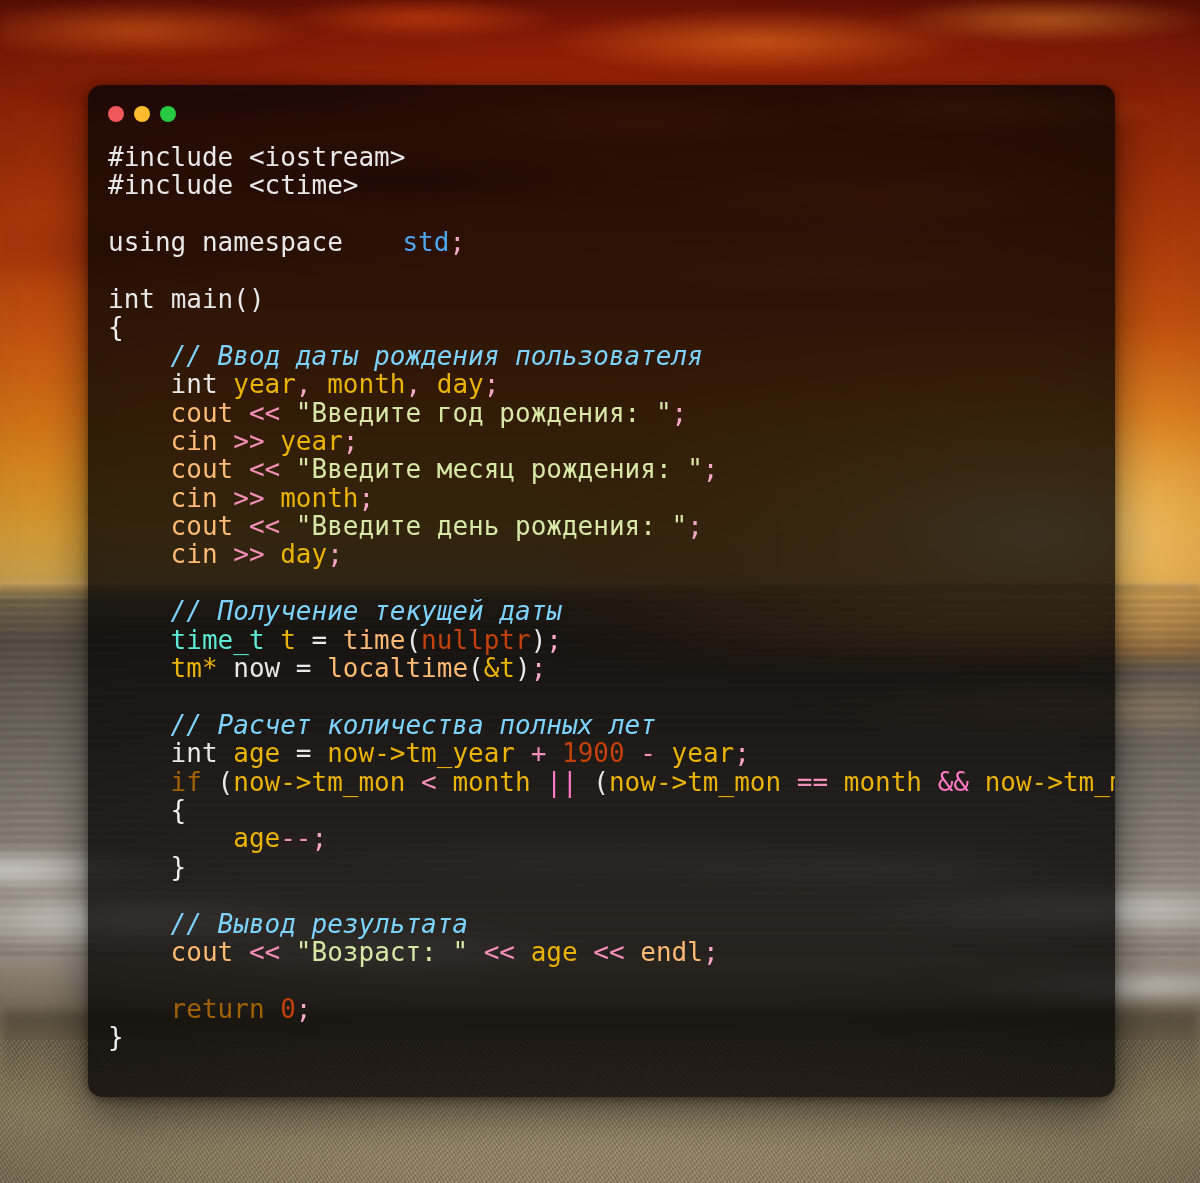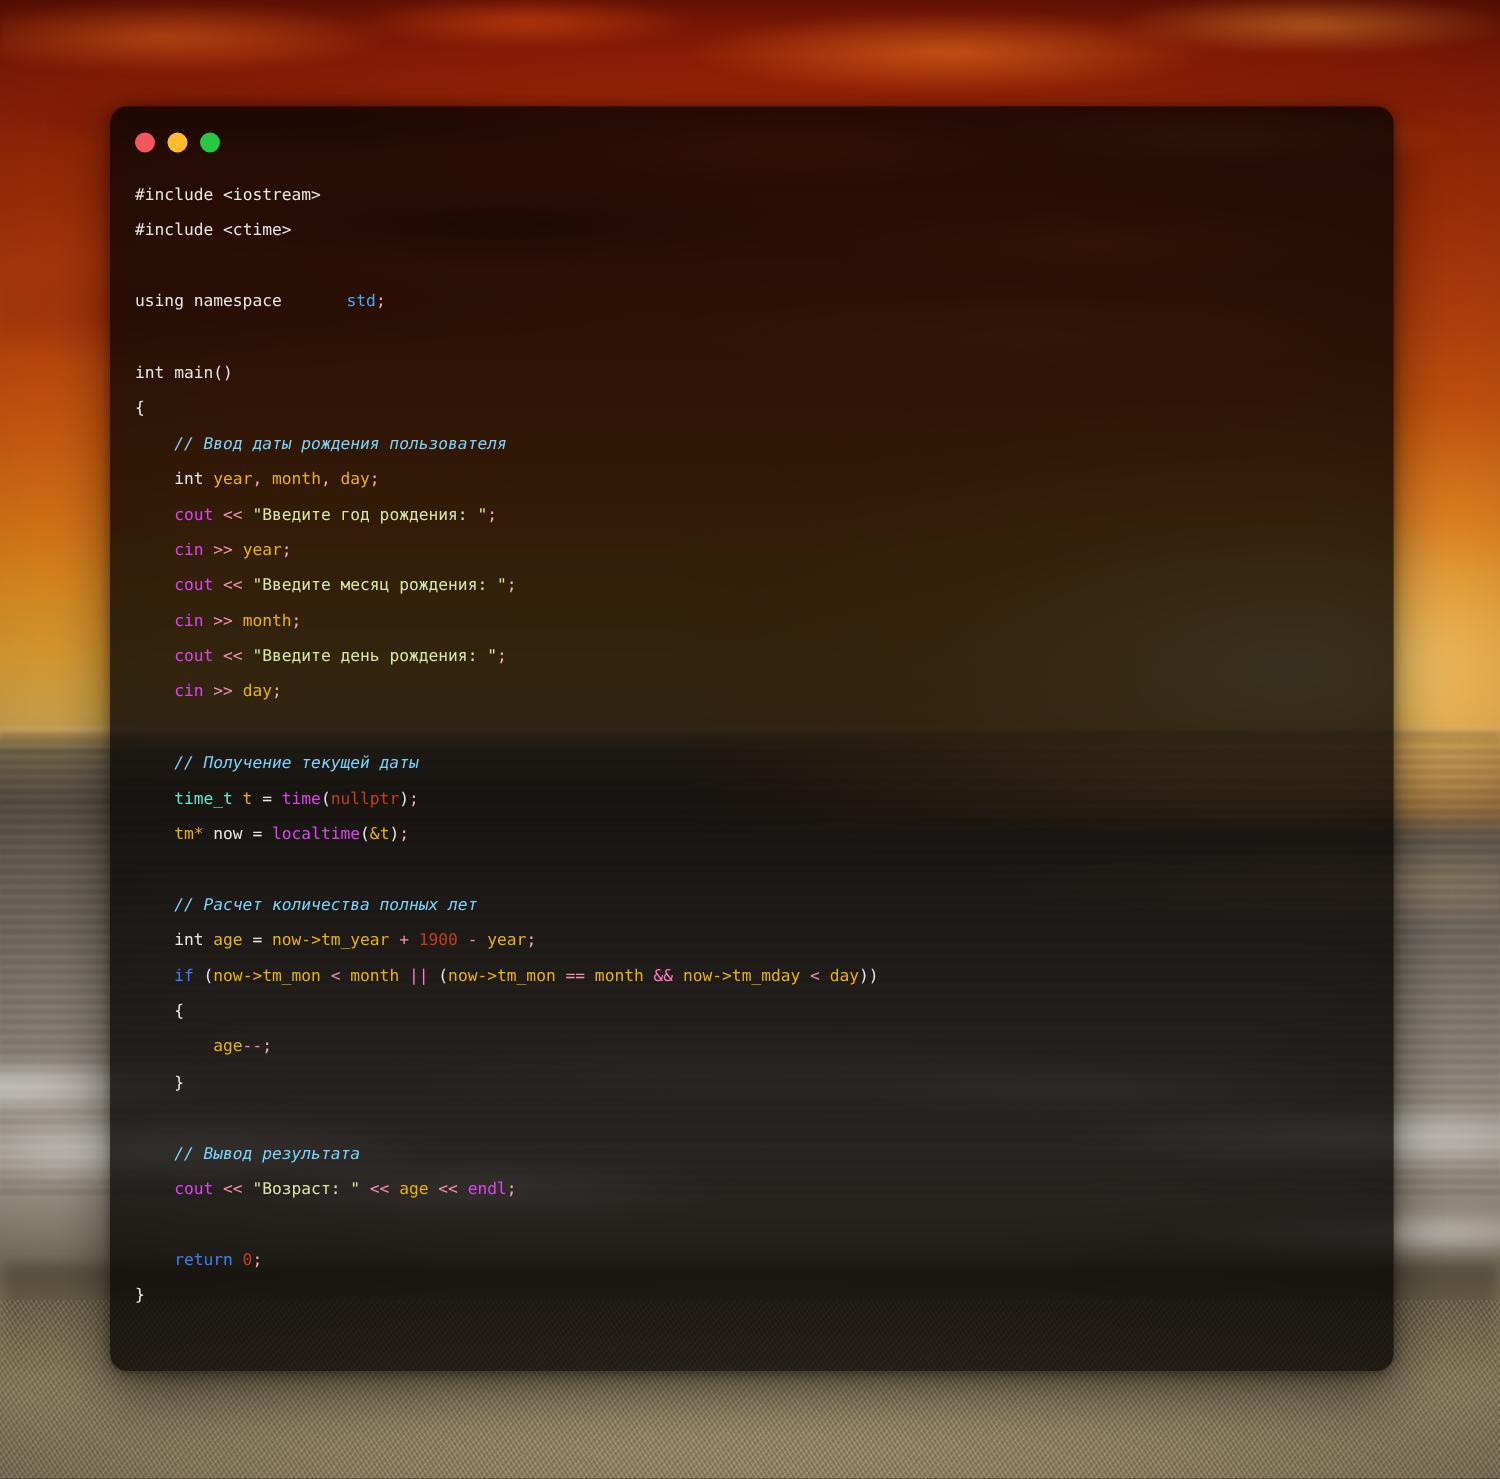--- a/index.html
+++ b/index.html
@@ -153,43 +153,43 @@
   .dot { width: 16px; height: 16px; border-radius: 50%; flex: 0 0 auto; }
   .dot-red    { background: #f2575c; }
   .dot-yellow { background: #fdbc2e; }
   .dot-green  { background: #28c840; }
 
   #code-body {
     position: absolute; left: 0; top: 58px;
     width: 100%; height: calc(100% - 58px);
     padding: 0 22px 0 20px;
     font-family: "DejaVu Sans Mono", "Liberation Mono", monospace;
-    font-size: 13px;
+    font-size: 26px;
     line-height: 28.4px;
     white-space: pre;
     color: #e6e6e6;
     overflow: hidden;
   }
   .ln { height: 28.4px; }
 
   
   .t-plain   { color: #e8e8e8; }
   .t-pre     { color: #e8e8e8; }
-  .t-ctrl    { color: #3b82f6; }
+  .t-ctrl    { color: #a16207; }
   .t-type    { color: #5eead4; }
   .t-ns      { color: #4ea6ef; margin-left: 44px; }
   .t-fn      { color: #e5e5e5; }
   .t-var     { color: #eab308; }
   .t-str     { color: #d7e8a6; }
   .t-cmt     { color: #7dd3fc; font-style: italic; }
   .t-num     { color: #c2410c; }
   .t-op      { color: #f48fb8; }
   .t-opb     { color: #ff79c6; }
   .t-punc    { color: #f7a8c8; }
-  .t-call    { color: #d946ef; }
+  .t-call    { color: #fdba74; }
   .t-brace   { color: #f0f0f0; }
 </style>
 </head>
 <body>
 
 <div id="wallpaper">
   <div class="bg-base"></div>
   <div class="bg-clouds"></div>
   <div class="bg-sunglow"></div>
   <div class="bg-horizon"></div>

